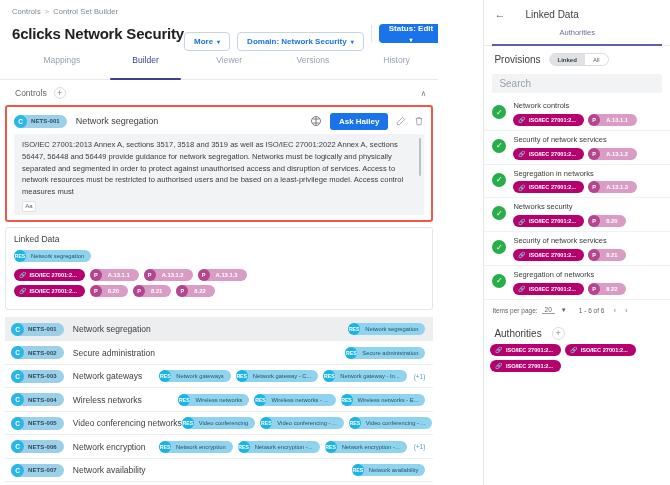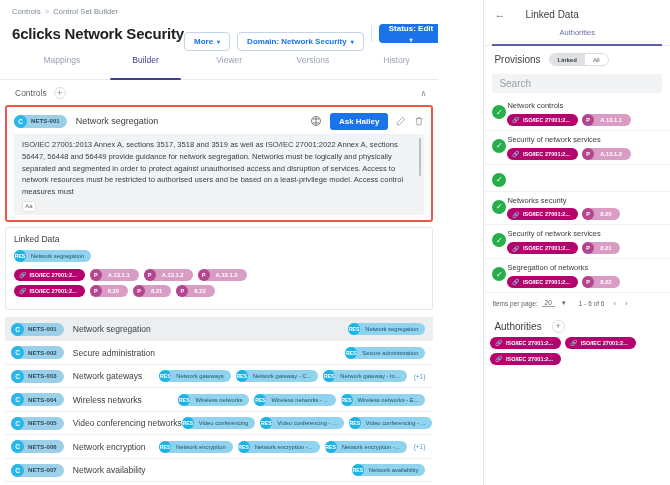--- a/index.html
+++ b/index.html
@@ -148,21 +148,21 @@
     font-size: 10px; color: #5f6368; font-family: "Liberation Sans", sans-serif;
   }
   .search-box input::placeholder { color: #9aa0a6; }
 
   .prov-list { margin-top: 4px; }
   .prov-item { display: flex; align-items: flex-start; padding: 4px 8px 4px 8px; border-bottom: 1px solid #f0f1f3; }
   .check {
     width: 14px; height: 14px; border-radius: 50%; background: #27ae4a; color: #fff;
     font-size: 8px; display: flex; align-items: center; justify-content: center; flex: none; margin-top: 4px;
   }
-  .prov-body { margin-left: 1px; }
+  .prov-body { margin-left: 7px; }
   .prov-name { font-size: 7.5px; color: #3c4043; line-height: 1.3; }
   .prov-chips { display: flex; gap: 4px; margin-top: 3px; }
 
   .pager { display: flex; align-items: center; padding: 6px 8px 6px 8px; font-size: 6.5px; color: #5f6368; }
   .pager .ipp { margin-right: 4px; }
   .pager .num { border-bottom: 1px solid #9aa0a6; padding: 0 3px; }
   .pager .dd { margin-left: 6px; font-size: 6px; color: #5f6368; cursor: pointer; }
   .pager .range { margin-left: 12px; }
   .pager .arrow { margin-left: 9px; font-size: 8px; color: #80868b; cursor: pointer; }
 
@@ -503,20 +503,33 @@
               </div>
               <div class="chip-p">
                 <span class="dot">P</span>
                 <span class="lbl">A.13.1.2</span>
               </div>
             </div>
           </div>
         </div>
         <div class="prov-item">
           <span class="check">✓</span>
+          <div class="prov-body">
+            <div class="prov-name">Segregation in networks</div>
+            <div class="prov-chips">
+              <div class="chip-auth">
+                <span class="gl">🔗</span>
+                <span class="lbl">ISO/IEC 27001:2...</span>
+              </div>
+              <div class="chip-p">
+                <span class="dot">P</span>
+                <span class="lbl">A.13.1.3</span>
+              </div>
+            </div>
+          </div>
         </div>
         <div class="prov-item">
           <span class="check">✓</span>
           <div class="prov-body">
             <div class="prov-name">Networks security</div>
             <div class="prov-chips">
               <div class="chip-auth">
                 <span class="gl">🔗</span>
                 <span class="lbl">ISO/IEC 27001:2...</span>
               </div>

